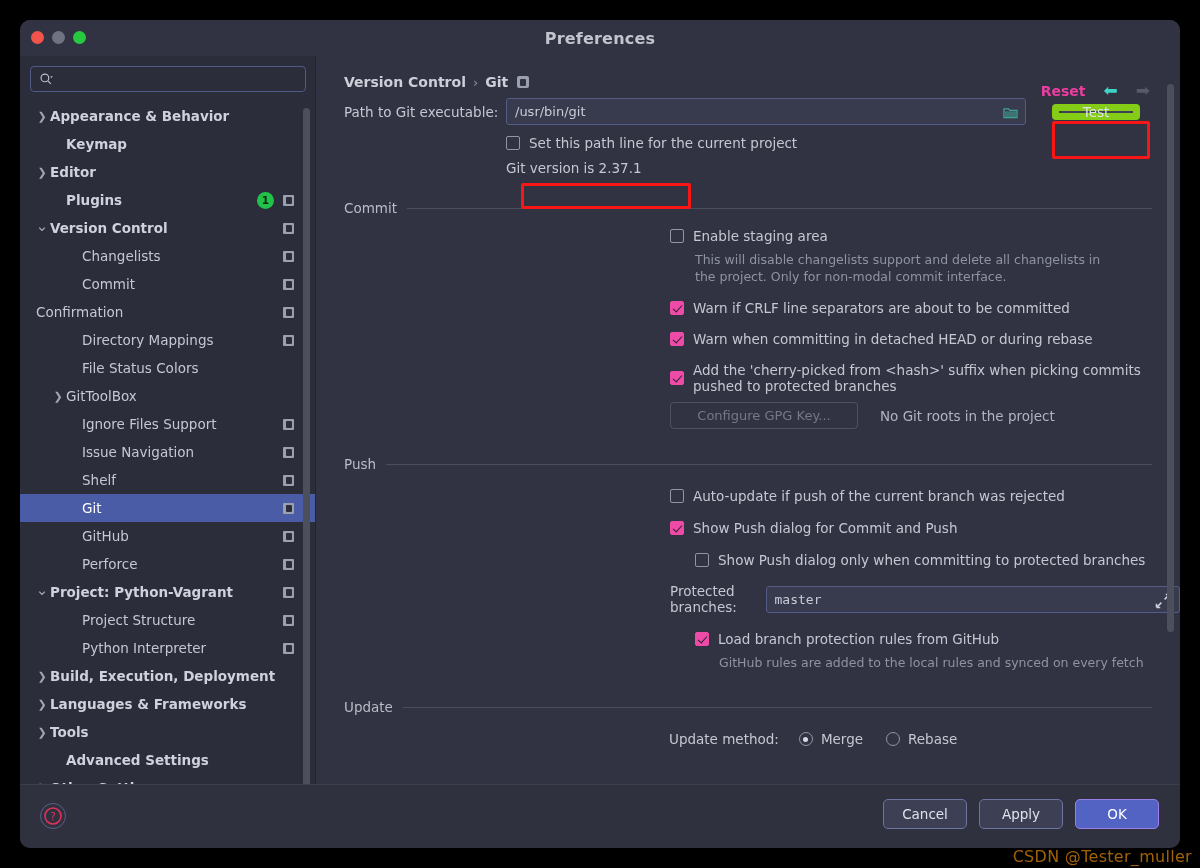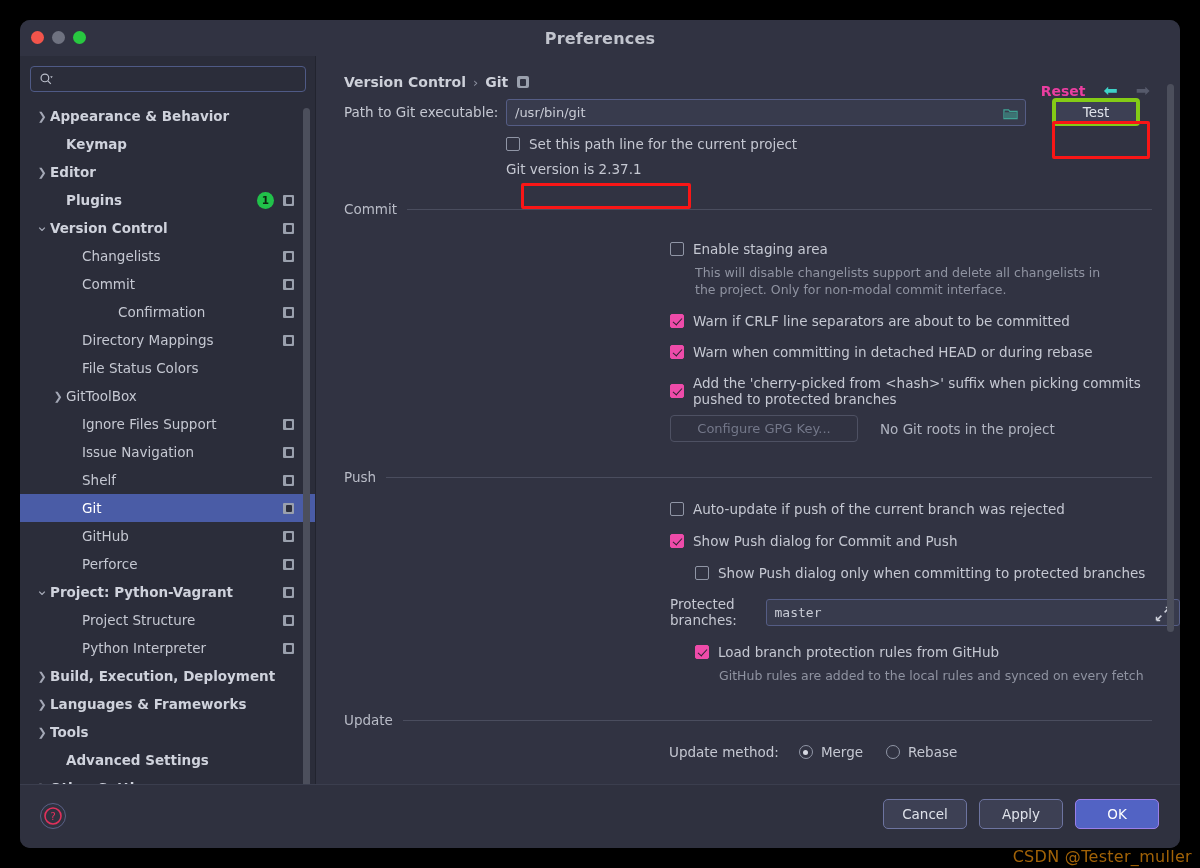--- a/index.html
+++ b/index.html
@@ -206,23 +206,23 @@
   }
   #path-value {
     font-size: 13px; color: #c9ccd6;
     font-family: "DejaVu Sans", sans-serif;
   }
   #folder-icon {
     position: absolute; right: 7px; top: 6px;
   }
   #test-btn {
     margin-left: 26px;
-    width: 88px; height: 28px;
+    width: 88px; height: 16px;
     background: #3d4054;
-    border: 4px solid #84cc16;
+    border: 7px solid #84cc16;
     border-radius: 4px;
     color: #dfe2ea; font-size: 13.5px;
     display: flex; align-items: center; justify-content: center;
     cursor: pointer;
     font-family: "DejaVu Sans", sans-serif;
   }
   
   #test-annot {
     position: absolute;
     left: 1032px; top: 101px;
@@ -432,21 +432,21 @@
           <div class="tree-row" style="padding-left: 46px;">
             <span class="arrow">&nbsp;</span>
             <span class="tree-label">Changelists</span>
             <span class="cfg-badge"></span>
           </div>
           <div class="tree-row" style="padding-left: 46px;">
             <span class="arrow">&nbsp;</span>
             <span class="tree-label">Commit</span>
             <span class="cfg-badge"></span>
           </div>
-          <div class="tree-row" style="padding-left: 46px; gap: 36px;">
+          <div class="tree-row" style="">
             <span class="arrow">&nbsp;</span>
             <span class="tree-label">Confirmation</span>
             <span class="cfg-badge"></span>
           </div>
           <div class="tree-row" style="padding-left: 46px;">
             <span class="arrow">&nbsp;</span>
             <span class="tree-label">Directory Mappings</span>
             <span class="cfg-badge"></span>
           </div>
           <div class="tree-row" style="padding-left: 46px;">
@@ -563,21 +563,21 @@
           <span class="cb-label">Set this path line for the current project</span>
         </div>
 
         <div class="version-text">Git version is 2.37.1</div>
 
         <div class="group">
           <span class="group-title">Commit</span>
           <span class="group-line"></span>
         </div>
 
-        <div class="indent1" style="margin-top:24px; display:flex; align-items:center;">
+        <div class="indent1" style="margin-top:12px; display:flex; align-items:center;">
           <span class="cb"></span>
           <span class="cb-label">Enable staging area</span>
         </div>
         <div class="indent1 hint" style="margin-top:7px; padding-left:379px;">This will disable changelists support and delete all changelists in</div>
         <div class="indent1 hint" style="padding-left:379px;">the project. Only for non-modal commit interface.</div>
 
         <div class="indent1" style="margin-top:15px; display:flex; align-items:center;">
           <span class="cb checked"></span>
           <span class="cb-label">Warn if CRLF line separators are about to be committed</span>
         </div>

